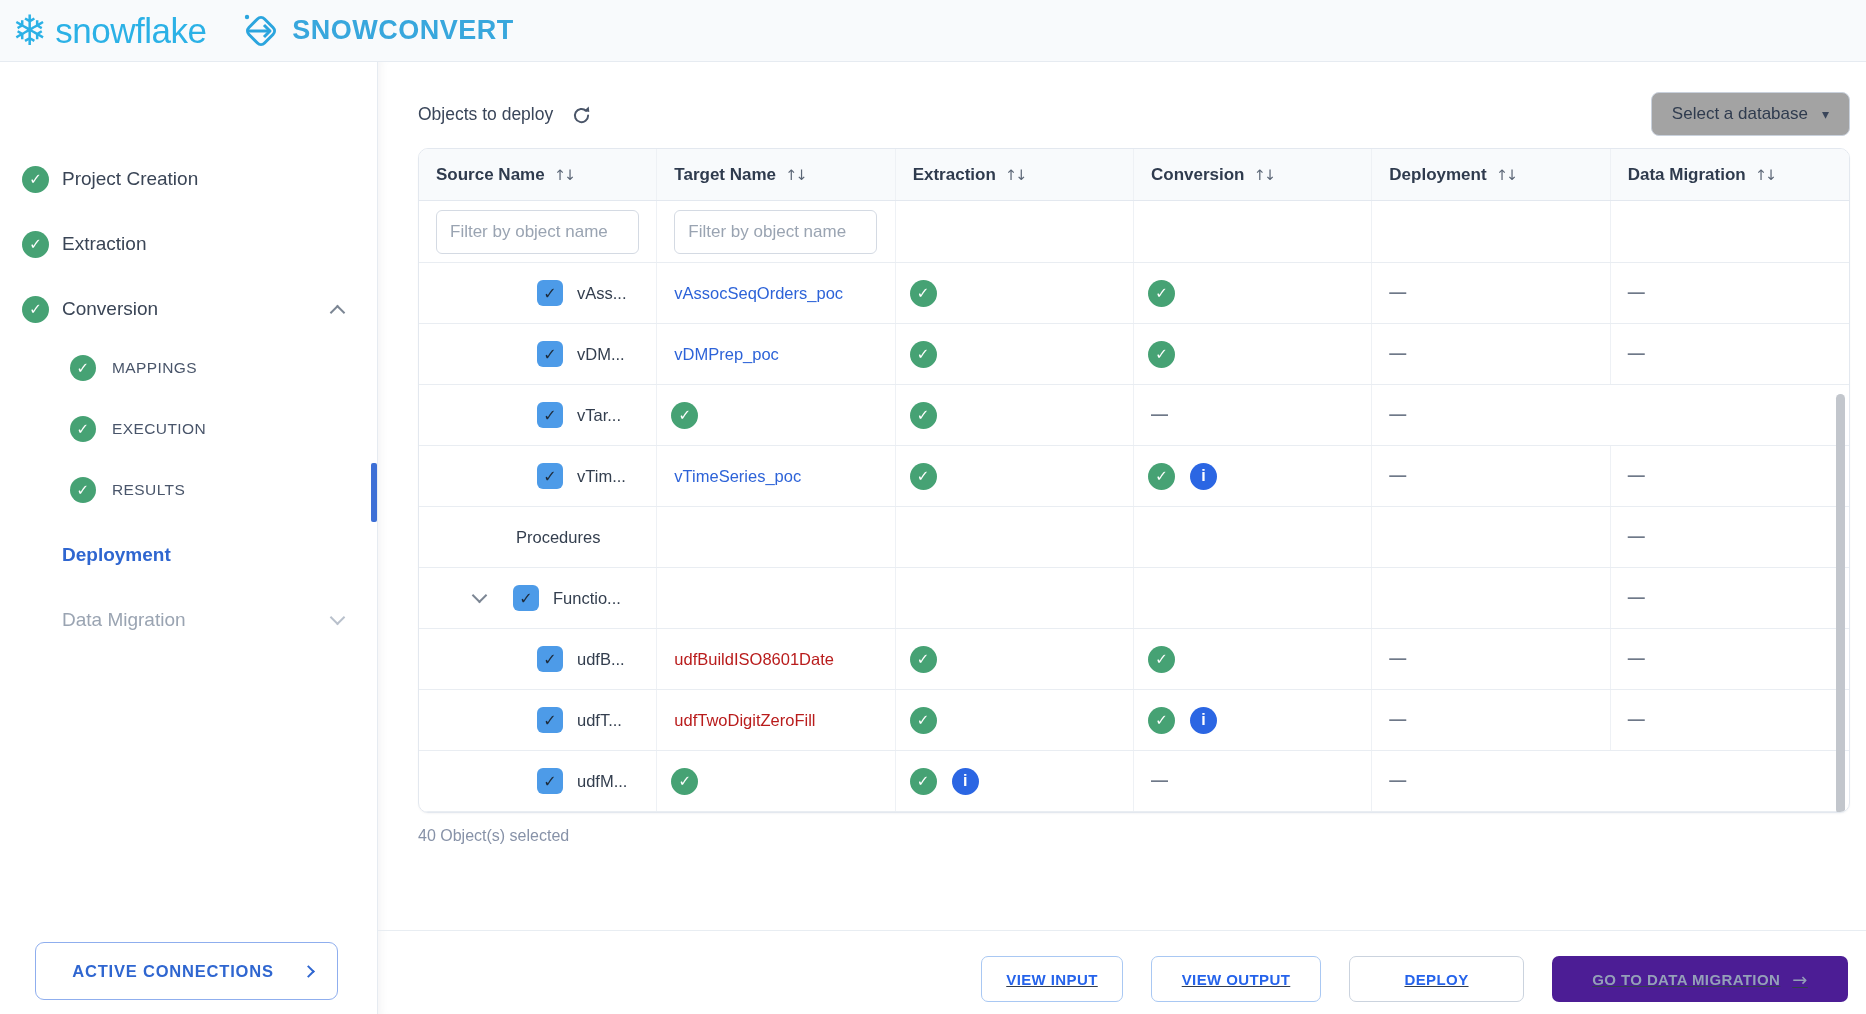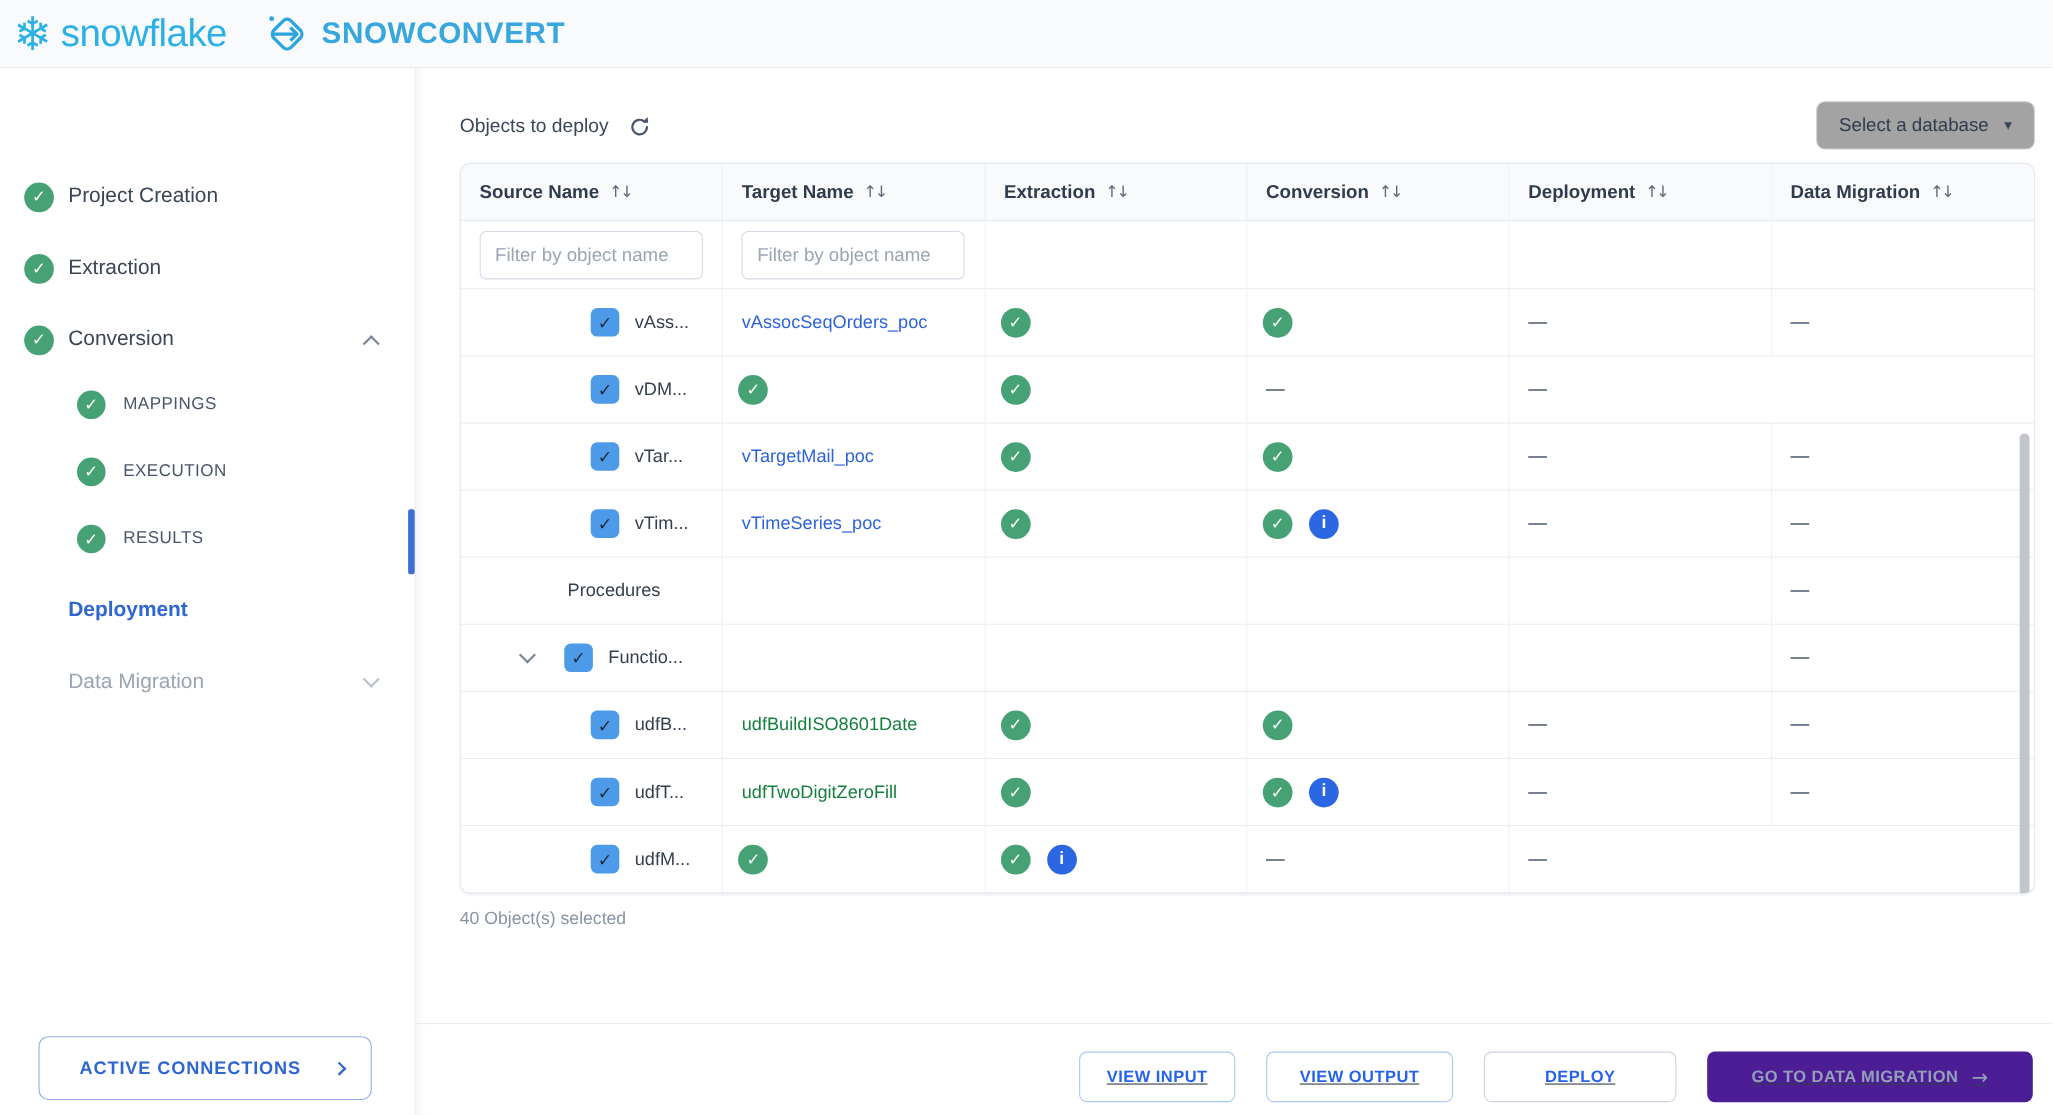--- a/index.html
+++ b/index.html
@@ -81,21 +81,21 @@
     display:inline-flex; align-items:center; justify-content:center; cursor:pointer;
     color:#1E2B3A; font-family:"DejaVu Sans",sans-serif; font-size:16px; font-weight:bold; }
   .src-item { padding-left:118px; gap:14px; }
   .src-label { font-size:16.5px; color:#333E4E; }
   .src-grouplabel { padding-left:97px; }
   .src-group { padding-left:55px; gap:0; }
   .src-group .chev { border-color:#7C8694; margin-right:28px; }
   .src-group .cbx { margin-right:14px; }
   .tgt-cell { padding-left:17px; }
   .tgt-link { font-size:16.5px; color:#2D63D8; cursor:pointer; }
-  .tgt-plain { font-size:16.5px; color:#15803d; }
+  .tgt-plain { font-size:16.5px; color:#b91c1c; }
   .status-cell { padding-left:14px; gap:15px; }
   .ok { width:27px; height:27px; border-radius:50%; background:#46A274; color:#fff; flex:none;
     display:inline-flex; align-items:center; justify-content:center;
     font-family:"DejaVu Sans",sans-serif; font-size:15px; font-weight:bold; }
   .info { width:27px; height:27px; border-radius:50%; background:#2B66E3; color:#fff; flex:none;
     display:inline-flex; align-items:center; justify-content:center; cursor:pointer;
     font-size:16px; font-weight:bold; font-style:normal; }
   .dash-cell { padding-left:17px; font-size:17px; font-weight:600; color:#6E7888; }
 
   .v-scrollbar { position:absolute; right:4px; top:245px; width:9px; height:420px;
@@ -253,37 +253,37 @@
           </div>
         <div class="dash-cell">—</div>
         <div class="dash-cell">—</div>
       </div>
 
       <div class="trow tdata">
         <div class="src-item">
             <span class="cbx">✓</span>
             <span class="src-label">vDM...</span>
           </div>
+        <div class="tgt-cell">
+            <span class="tgt-link">vDMPrep_poc</span>
+          </div>
         <div class="status-cell">
             <span class="ok">✓</span>
           </div>
         <div class="status-cell">
             <span class="ok">✓</span>
           </div>
         <div class="dash-cell">—</div>
         <div class="dash-cell">—</div>
       </div>
 
       <div class="trow tdata">
         <div class="src-item">
             <span class="cbx">✓</span>
             <span class="src-label">vTar...</span>
-          </div>
-        <div class="tgt-cell">
-            <span class="tgt-link">vTargetMail_poc</span>
           </div>
         <div class="status-cell">
             <span class="ok">✓</span>
           </div>
         <div class="status-cell">
             <span class="ok">✓</span>
           </div>
         <div class="dash-cell">—</div>
         <div class="dash-cell">—</div>
       </div>

